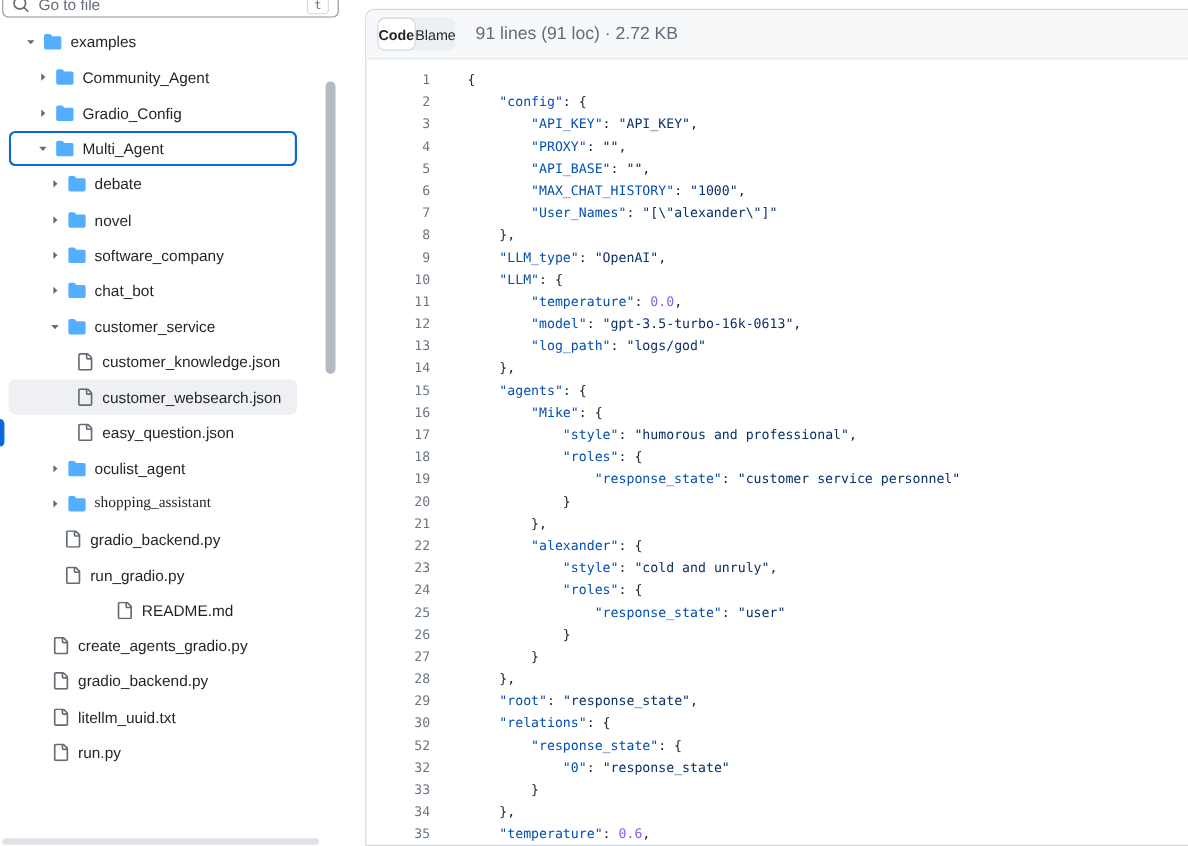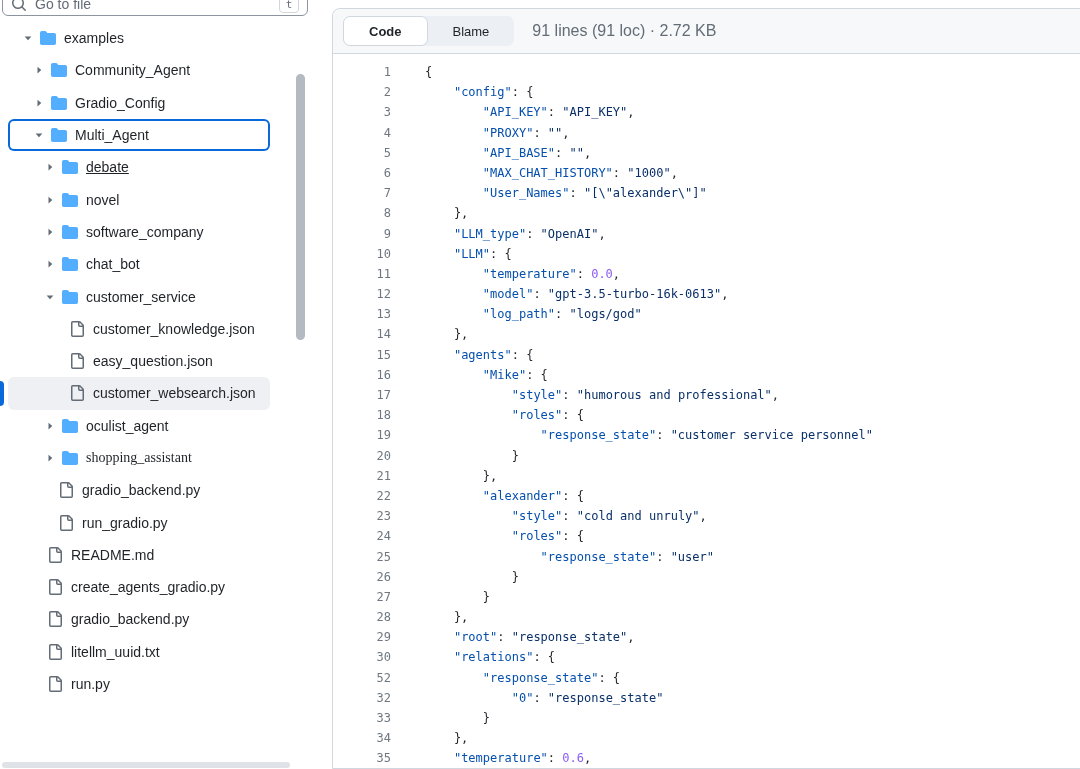--- a/index.html
+++ b/index.html
@@ -57,21 +57,21 @@
   .code-panel {
     position:absolute; left:332px; top:8px; width:760px; height:761px;
     border:1px solid #d0d7de; border-radius:8px 8px 0 0; background:#fff; overflow:hidden;
   }
   .panel-header {
     height:45px; background:#f6f8fa; border-bottom:1px solid #d0d7de;
     display:flex; align-items:center; padding:0 10px; border-radius:8px 8px 0 0;
   }
   .seg { display:flex; align-items:stretch; background:#eceff3; border-radius:7px; }
   .seg .tab {
-    height:30px; padding:0 25px; font-size:13px; display:flex; align-items:center;
+    height:30px; padding:0 0; font-size:13px; display:flex; align-items:center;
     border:none; background:transparent; color:#1f2328; border-radius:7px; cursor:pointer;
     font-family:"Liberation Sans", sans-serif;
   }
   .seg .tab.active { background:#fff; border:1px solid #d0d7de; font-weight:700; }
   .meta { margin-left:18px; font-size:16px; color:#636c76; }
 
   .code-body { padding:8px 0 0 0; font-family:"DejaVu Sans Mono", monospace; font-size:12px; }
   .code-line { display:flex; line-height:20.2px; height:20.2px; }
   .code-line .ln { width:68px; flex:none; text-align:right; padding-right:10px; color:#6e7781; cursor:pointer; }
   .code-line .lc { padding-left:24px; white-space:pre; color:#1f2328; }
@@ -141,21 +141,21 @@
             <path d="M3.5 6l4.5 5 4.5-5z"></path>
           </svg>
         </span>
         <span class="icon">
           <svg width="16" height="16" viewBox="0 0 16 16" fill="#54aeff">
             <path d="M1.75 1A1.75 1.75 0 0 0 0 2.75v10.5C0 14.216.784 15 1.75 15h12.5A1.75 1.75 0 0 0 16 13.25v-8.5A1.75 1.75 0 0 0 14.25 3H7.5a.25.25 0 0 1-.2-.1l-.9-1.2C6.07 1.26 5.55 1 5 1H1.75Z"></path>
           </svg>
         </span>
         <span class="label">Multi_Agent</span>
       </div>
-      <div class="tree-row" style="padding-left: 34px; text-decoration: underline;">
+      <div class="tree-row" style="padding-left: 34px;">
         <span class="chev">
           <svg width="12" height="12" viewBox="0 0 16 16" fill="#636c76">
             <path d="M6 3.5l5 4.5-5 4.5z"></path>
           </svg>
         </span>
         <span class="icon">
           <svg width="16" height="16" viewBox="0 0 16 16" fill="#54aeff">
             <path d="M1.75 1A1.75 1.75 0 0 0 0 2.75v10.5C0 14.216.784 15 1.75 15h12.5A1.75 1.75 0 0 0 16 13.25v-8.5A1.75 1.75 0 0 0 14.25 3H7.5a.25.25 0 0 1-.2-.1l-.9-1.2C6.07 1.26 5.55 1 5 1H1.75Z"></path>
           </svg>
         </span>
@@ -214,36 +214,36 @@
         <span class="label">customer_service</span>
       </div>
       <div class="tree-row" style="padding-left: 61px;">
         <span class="icon">
           <svg width="16" height="16" viewBox="0 0 16 16" fill="#636c76">
             <path d="M2 1.75C2 .784 2.784 0 3.75 0h6.586c.464 0 .909.184 1.237.513l2.914 2.914c.329.328.513.773.513 1.237v9.586A1.75 1.75 0 0 1 13.25 16h-9.5A1.75 1.75 0 0 1 2 14.25Zm1.75-.25a.25.25 0 0 0-.25.25v12.5c0 .138.112.25.25.25h9.5a.25.25 0 0 0 .25-.25V6h-2.75A1.75 1.75 0 0 1 9 4.25V1.5Zm6.75.062V4.25c0 .138.112.25.25.25h2.688l-.011-.013-2.914-2.914-.013-.011Z"></path>
           </svg>
         </span>
         <span class="label">customer_knowledge.json</span>
       </div>
+      <div class="tree-row selected" style="padding-left: 61px;">
+        <span class="icon">
+          <svg width="16" height="16" viewBox="0 0 16 16" fill="#636c76">
+            <path d="M2 1.75C2 .784 2.784 0 3.75 0h6.586c.464 0 .909.184 1.237.513l2.914 2.914c.329.328.513.773.513 1.237v9.586A1.75 1.75 0 0 1 13.25 16h-9.5A1.75 1.75 0 0 1 2 14.25Zm1.75-.25a.25.25 0 0 0-.25.25v12.5c0 .138.112.25.25.25h9.5a.25.25 0 0 0 .25-.25V6h-2.75A1.75 1.75 0 0 1 9 4.25V1.5Zm6.75.062V4.25c0 .138.112.25.25.25h2.688l-.011-.013-2.914-2.914-.013-.011Z"></path>
+          </svg>
+        </span>
+        <span class="label">customer_websearch.json</span>
+      </div>
       <div class="tree-row" style="padding-left: 61px;">
         <span class="icon">
           <svg width="16" height="16" viewBox="0 0 16 16" fill="#636c76">
             <path d="M2 1.75C2 .784 2.784 0 3.75 0h6.586c.464 0 .909.184 1.237.513l2.914 2.914c.329.328.513.773.513 1.237v9.586A1.75 1.75 0 0 1 13.25 16h-9.5A1.75 1.75 0 0 1 2 14.25Zm1.75-.25a.25.25 0 0 0-.25.25v12.5c0 .138.112.25.25.25h9.5a.25.25 0 0 0 .25-.25V6h-2.75A1.75 1.75 0 0 1 9 4.25V1.5Zm6.75.062V4.25c0 .138.112.25.25.25h2.688l-.011-.013-2.914-2.914-.013-.011Z"></path>
           </svg>
         </span>
         <span class="label">easy_question.json</span>
       </div>
-      <div class="tree-row selected" style="padding-left: 61px;">
-        <span class="icon">
-          <svg width="16" height="16" viewBox="0 0 16 16" fill="#636c76">
-            <path d="M2 1.75C2 .784 2.784 0 3.75 0h6.586c.464 0 .909.184 1.237.513l2.914 2.914c.329.328.513.773.513 1.237v9.586A1.75 1.75 0 0 1 13.25 16h-9.5A1.75 1.75 0 0 1 2 14.25Zm1.75-.25a.25.25 0 0 0-.25.25v12.5c0 .138.112.25.25.25h9.5a.25.25 0 0 0 .25-.25V6h-2.75A1.75 1.75 0 0 1 9 4.25V1.5Zm6.75.062V4.25c0 .138.112.25.25.25h2.688l-.011-.013-2.914-2.914-.013-.011Z"></path>
-          </svg>
-        </span>
-        <span class="label">customer_websearch.json</span>
-      </div>
       <div class="tree-row" style="padding-left: 34px;">
         <span class="chev">
           <svg width="12" height="12" viewBox="0 0 16 16" fill="#636c76">
             <path d="M6 3.5l5 4.5-5 4.5z"></path>
           </svg>
         </span>
         <span class="icon">
           <svg width="16" height="16" viewBox="0 0 16 16" fill="#54aeff">
             <path d="M1.75 1A1.75 1.75 0 0 0 0 2.75v10.5C0 14.216.784 15 1.75 15h12.5A1.75 1.75 0 0 0 16 13.25v-8.5A1.75 1.75 0 0 0 14.25 3H7.5a.25.25 0 0 1-.2-.1l-.9-1.2C6.07 1.26 5.55 1 5 1H1.75Z"></path>
           </svg>
@@ -272,21 +272,21 @@
         <span class="label">gradio_backend.py</span>
       </div>
       <div class="tree-row" style="padding-left: 50px;">
         <span class="icon">
           <svg width="16" height="16" viewBox="0 0 16 16" fill="#636c76">
             <path d="M2 1.75C2 .784 2.784 0 3.75 0h6.586c.464 0 .909.184 1.237.513l2.914 2.914c.329.328.513.773.513 1.237v9.586A1.75 1.75 0 0 1 13.25 16h-9.5A1.75 1.75 0 0 1 2 14.25Zm1.75-.25a.25.25 0 0 0-.25.25v12.5c0 .138.112.25.25.25h9.5a.25.25 0 0 0 .25-.25V6h-2.75A1.75 1.75 0 0 1 9 4.25V1.5Zm6.75.062V4.25c0 .138.112.25.25.25h2.688l-.011-.013-2.914-2.914-.013-.011Z"></path>
           </svg>
         </span>
         <span class="label">run_gradio.py</span>
       </div>
-      <div class="tree-row" style="padding-left: 39px;">
+      <div class="tree-row" style="padding-left: 39px; justify-content: center;">
         <span class="icon">
           <svg width="16" height="16" viewBox="0 0 16 16" fill="#636c76">
             <path d="M2 1.75C2 .784 2.784 0 3.75 0h6.586c.464 0 .909.184 1.237.513l2.914 2.914c.329.328.513.773.513 1.237v9.586A1.75 1.75 0 0 1 13.25 16h-9.5A1.75 1.75 0 0 1 2 14.25Zm1.75-.25a.25.25 0 0 0-.25.25v12.5c0 .138.112.25.25.25h9.5a.25.25 0 0 0 .25-.25V6h-2.75A1.75 1.75 0 0 1 9 4.25V1.5Zm6.75.062V4.25c0 .138.112.25.25.25h2.688l-.011-.013-2.914-2.914-.013-.011Z"></path>
           </svg>
         </span>
         <span class="label">README.md</span>
       </div>
       <div class="tree-row" style="padding-left: 39px;">
         <span class="icon">
           <svg width="16" height="16" viewBox="0 0 16 16" fill="#636c76">

